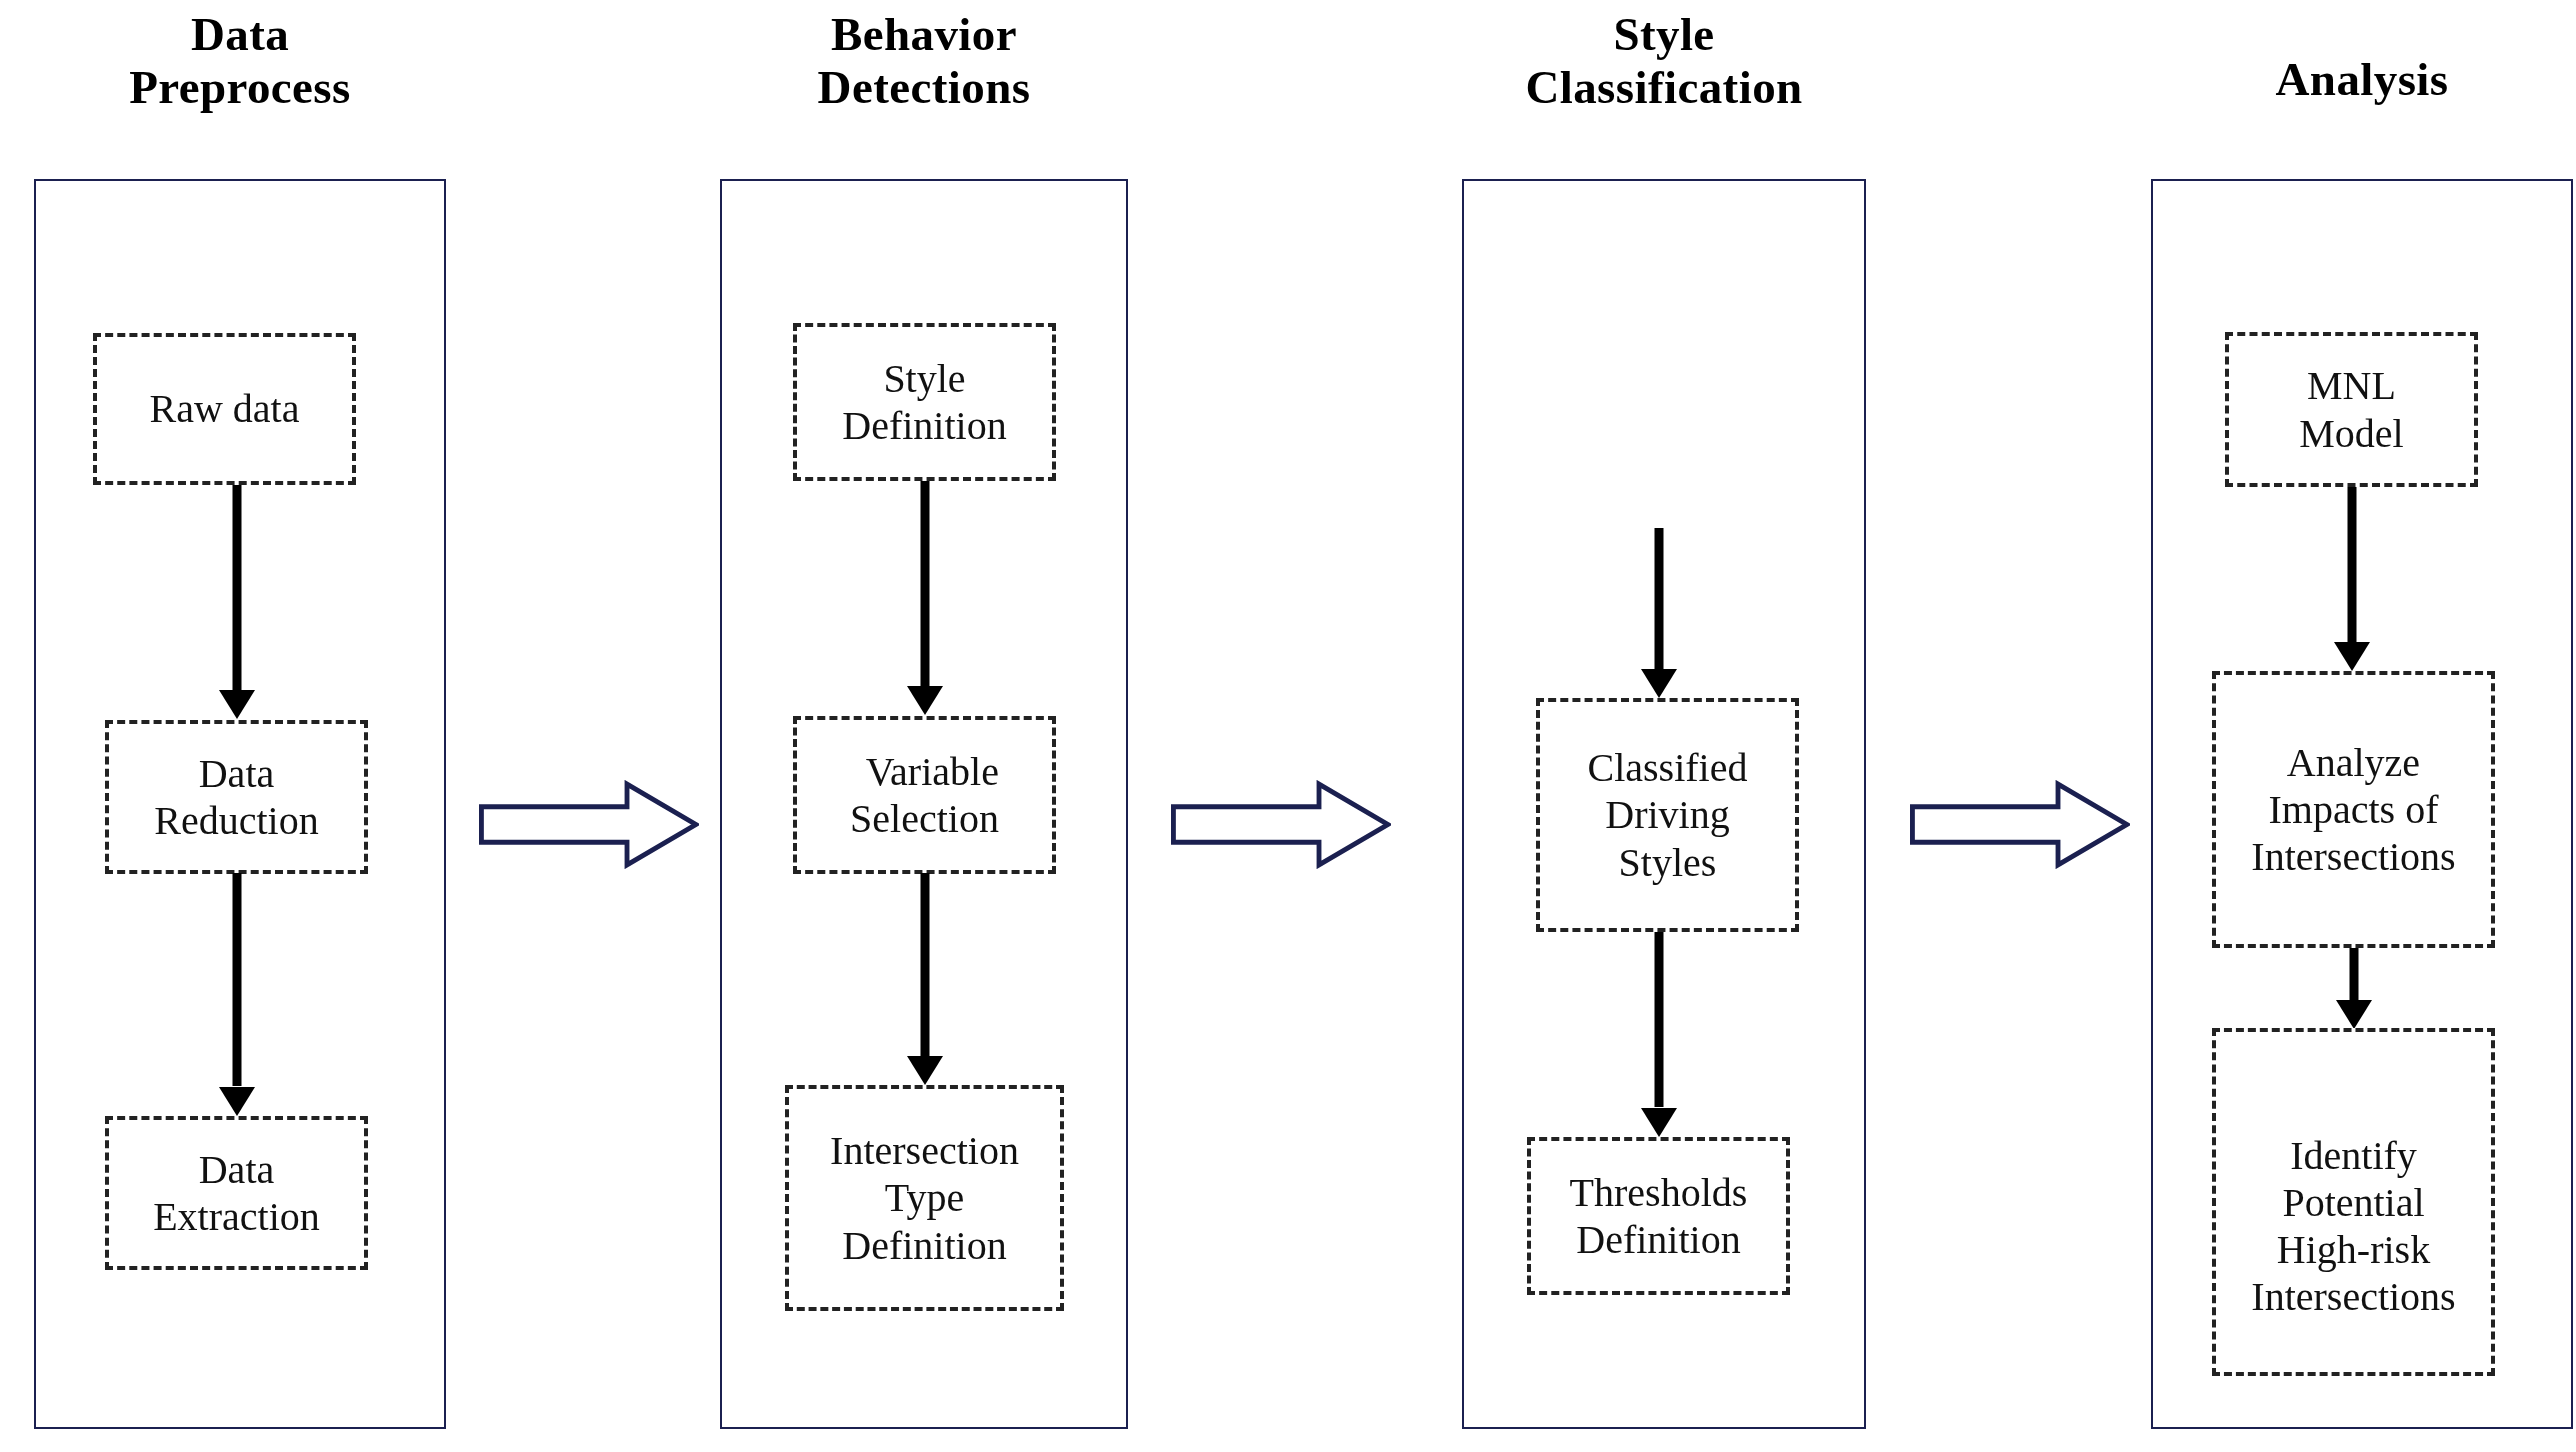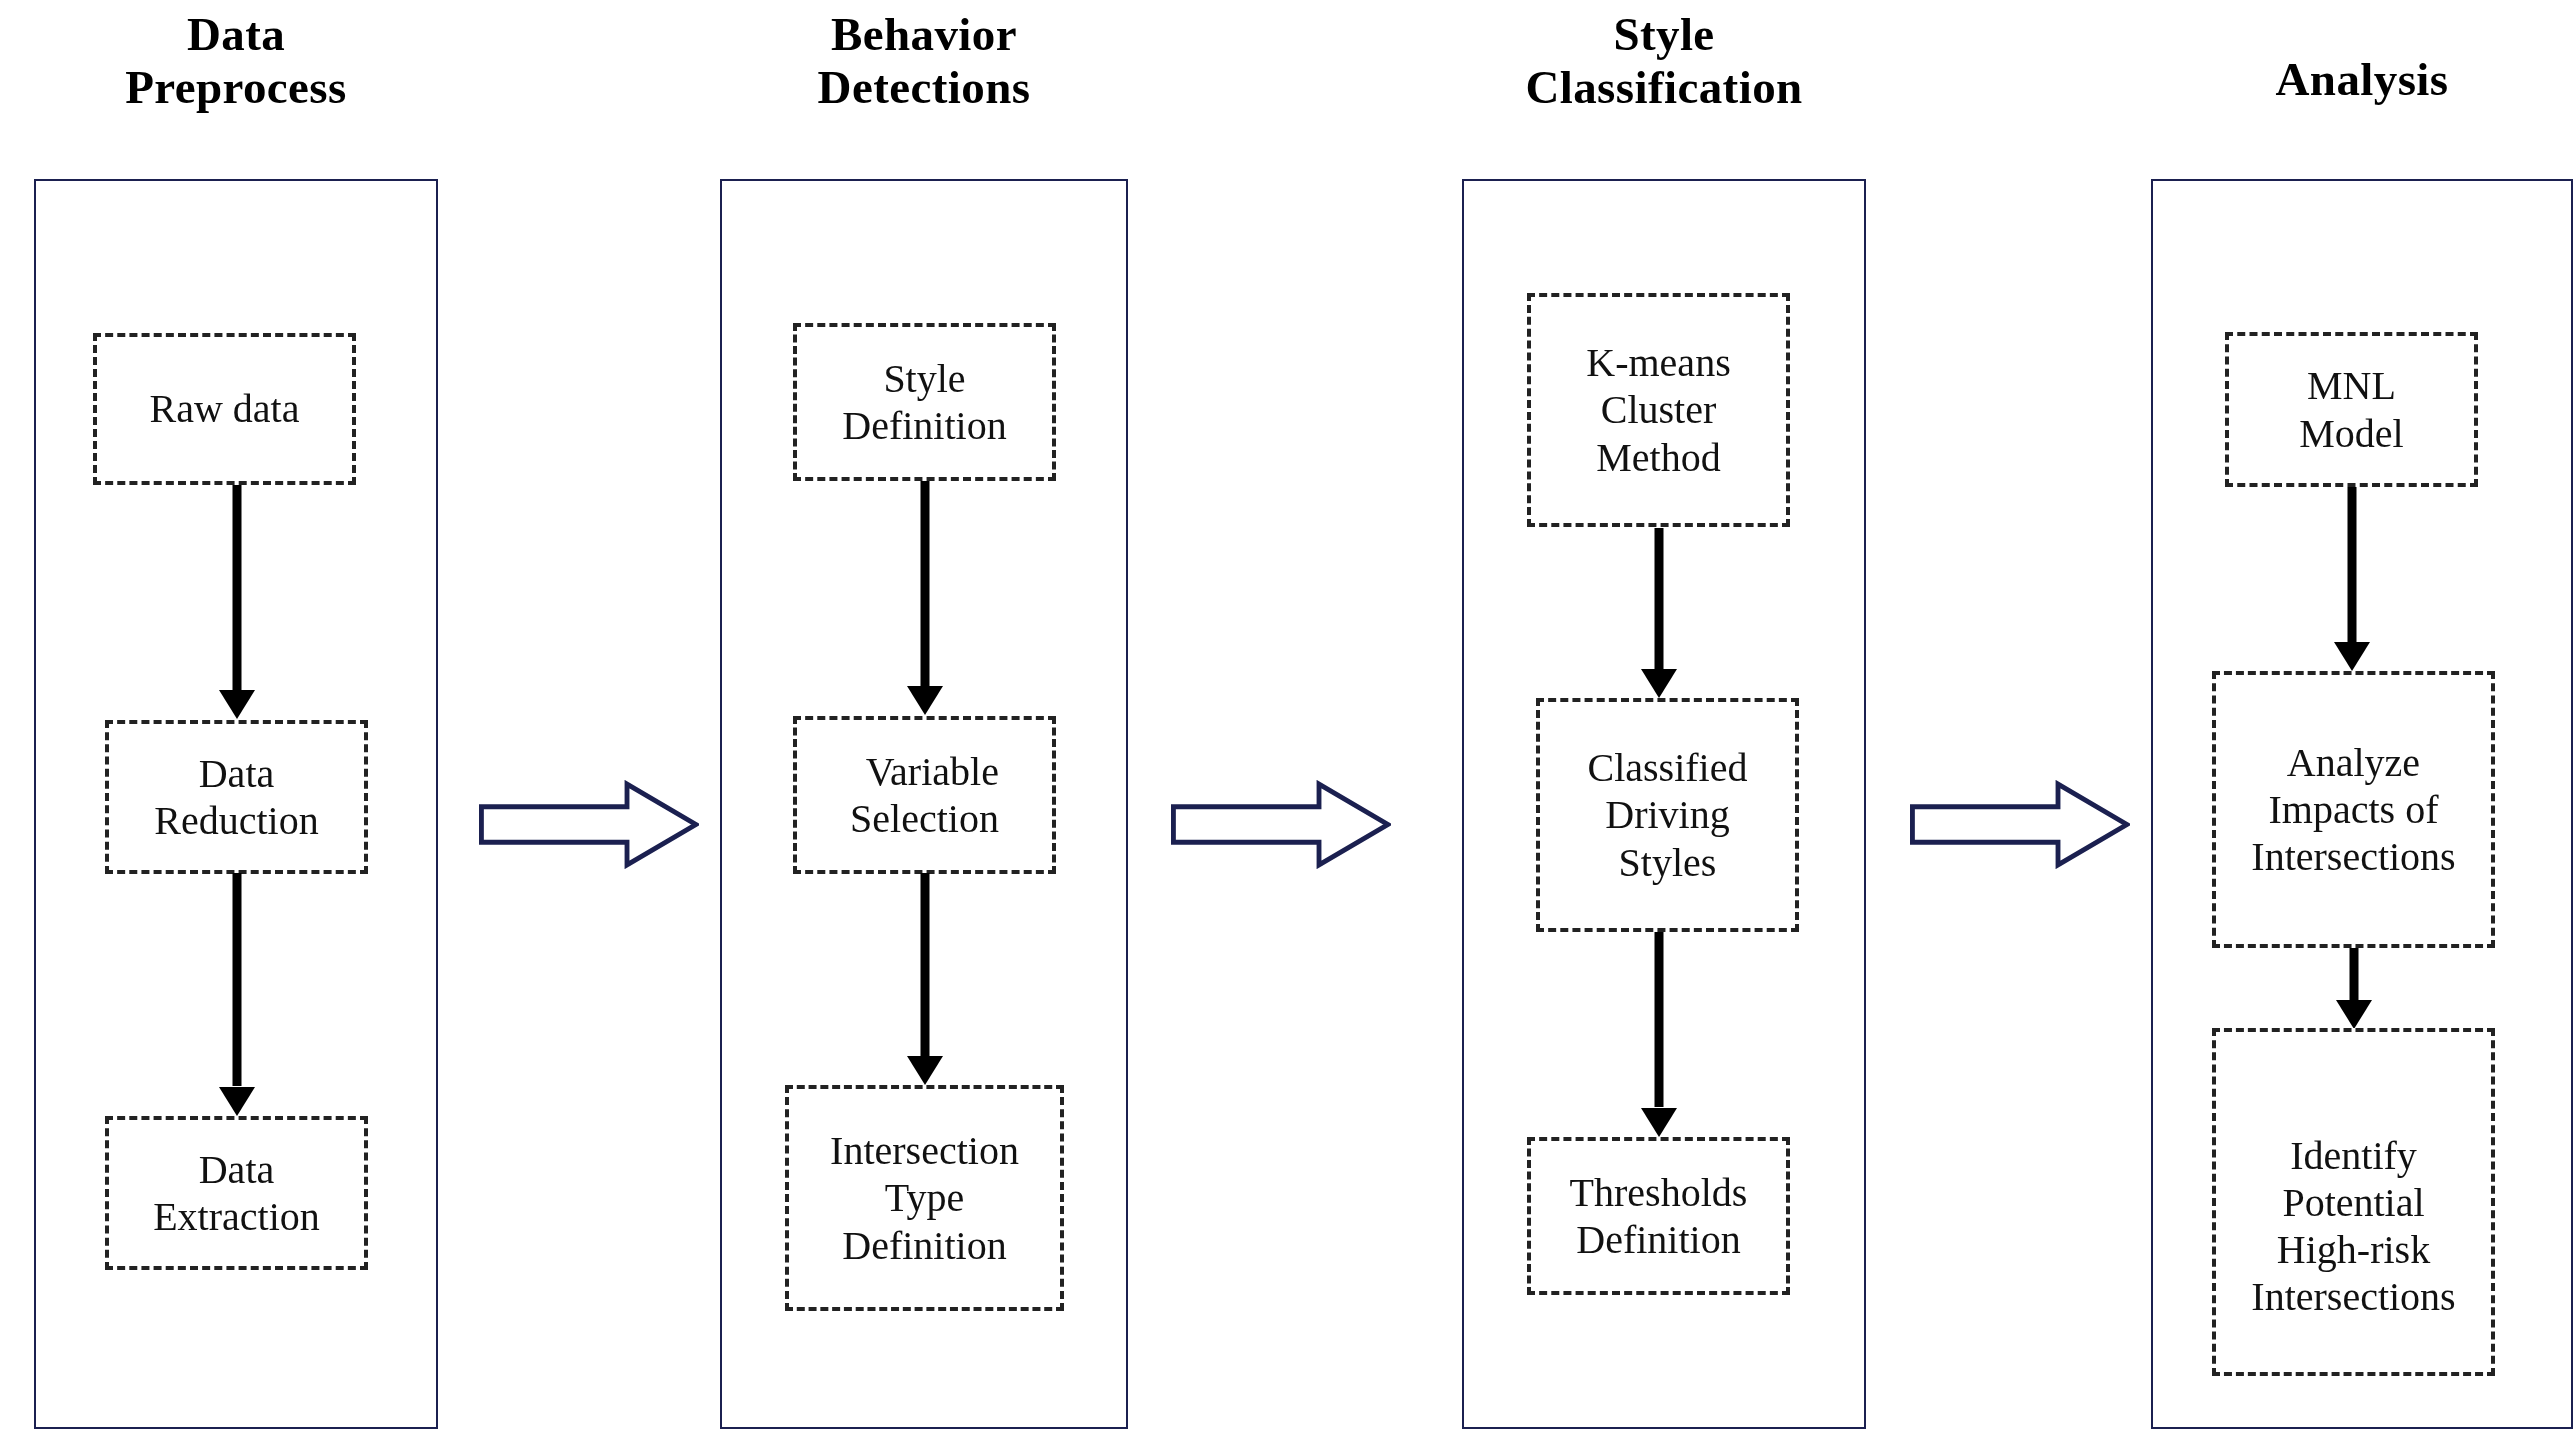--- a/index.html
+++ b/index.html
@@ -96,21 +96,21 @@
   }
   .block-arrow svg {
     display: block;
   }
 </style>
 </head>
 <body>
 
 <div id="page">
 
-  <div class="stage" style="left:34px; width:404px;">
+  <div class="stage" style="left:34px; width:404px;padding-left:8px;">
     <div class="stage-title two-line" style="white-space: pre-line;">Data
 Preprocess</div>
     <div class="stage-frame"></div>
 
     <div class="node" style="left:59px; top:333px; width:263px; height:152px;">
       <span class="node-label" style="white-space: pre-line;">Raw data</span>
     </div>
     <div class="v-arrow" style="left:71px; top:485px; width:263px; height:234px;">
       <div class="shaft" style="height:205px;"></div>
       <div class="head"></div>
@@ -171,25 +171,20 @@
     <svg width="220" height="89" viewBox="0 0 272 110">
       <polygon points="3,33 183,33 183,5 268,55 183,105 183,77 3,77" fill="#ffffff" stroke="#1b2050" stroke-width="6" stroke-linejoin="miter"></polygon>
     </svg>
   </div>
 
   <div class="stage" style="left:1462px; width:404px;">
     <div class="stage-title two-line" style="white-space: pre-line;">Style
 Classification</div>
     <div class="stage-frame"></div>
 
-    <div class="node" style="left:65px; top:293px; width:263px; height:234px;">
-      <span class="node-label" style="white-space: pre-line;">K-means
-Cluster
-Method</span>
-    </div>
     <div class="v-arrow" style="left:65px; top:528px; width:263px; height:170px;">
       <div class="shaft" style="height:141px;"></div>
       <div class="head"></div>
     </div>
 
     <div class="node" style="left:74px; top:698px; width:263px; height:234px;">
       <span class="node-label" style="white-space: pre-line;">Classified
 Driving
 Styles</span>
     </div>

